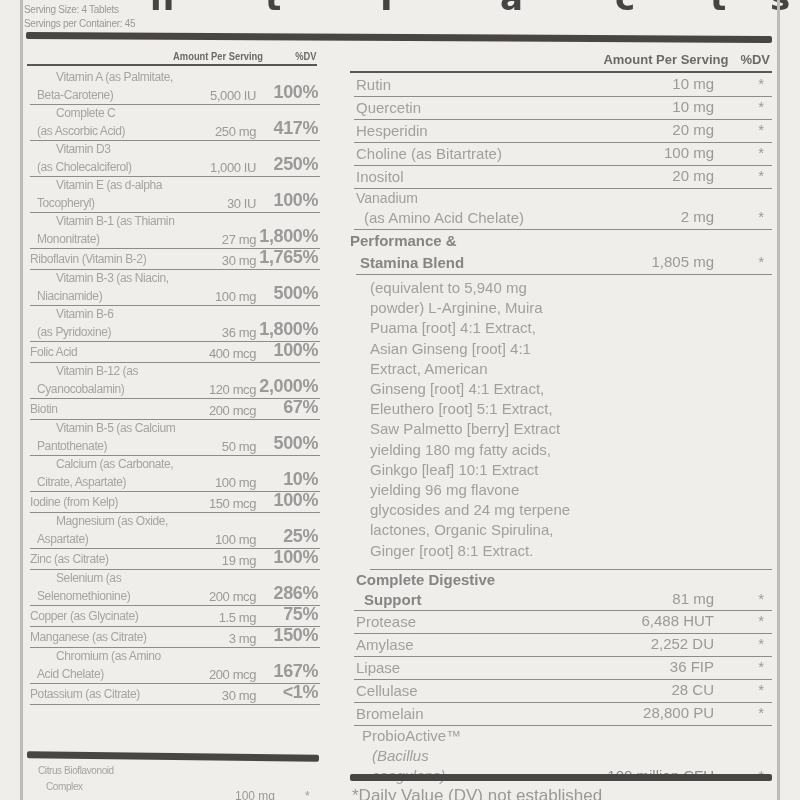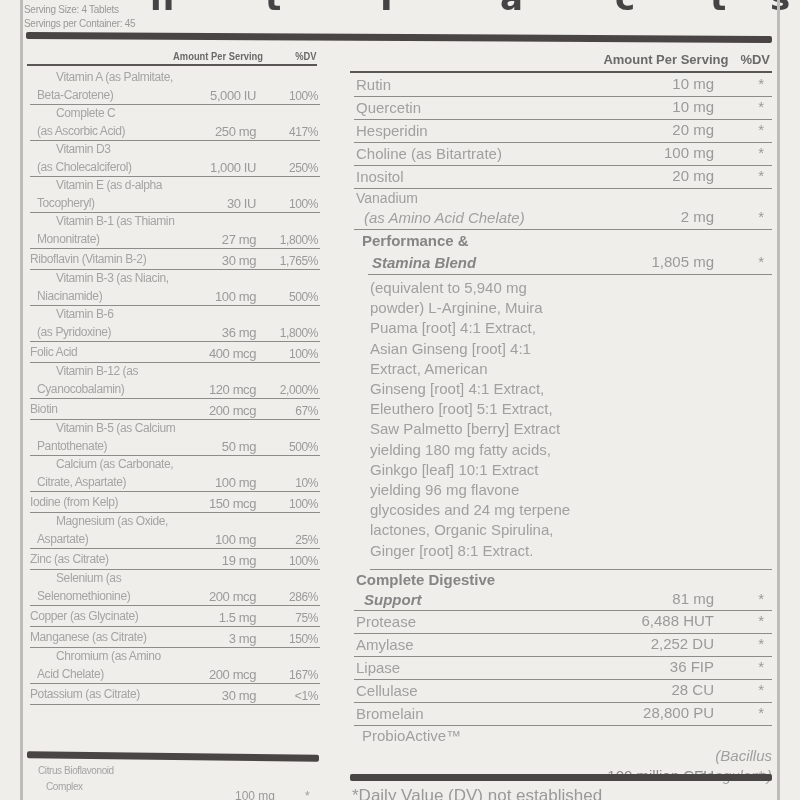--- a/index.html
+++ b/index.html
@@ -17,36 +17,36 @@
 
     
     .left-col { position: absolute; left: 30px; top: 50px; width: 290px; }
     .left-header { display: flex; justify-content: flex-end; font-size: 11px; font-weight: bold; color: #6a6a6a; height: 14px; padding-right: 4px; transform: scaleX(0.85); transform-origin: right; }
     .left-header .amt { margin-right: 38px; }
     .left-row { position: relative; border-bottom: 1.5px solid #8e8c88; font-size: 12px; color: #a4a4a4; letter-spacing: -0.4px; }
     .left-row .n1 { display: block; line-height: 17px; height: 17px; margin-left: 26px; }
     .left-row .n2 { display: block; line-height: 18px; padding-left: 7px; }
     .left-row .single { display: block; line-height: 20px; }
     .left-row .amount { position: absolute; right: 64px; bottom: 1px; font-size: 13px; color: #9a9a9a; }
-    .left-row .dv { position: absolute; right: 2px; bottom: 1px; font-size: 12px; color: #9a9a9a; }
+    .left-row .dv { position: absolute; right: 2px; bottom: 1px; font-size: 18px; color: #9a9a9a; font-weight: bold; }
 
     
     .right-col { position: absolute; left: 352px; top: 52px; width: 420px; }
     .right-header { display: flex; justify-content: flex-end; font-size: 13px; font-weight: bold; color: #6a6a6a; height: 18px; padding-right: 2px; }
     .right-header .amt { margin-right: 12px; }
     .r-row { position: relative; border-bottom: 1.5px solid #8e8c88; font-size: 15px; color: #a0a0a0; margin-left: 2px; }
     .r-row .name { display: block; line-height: 22px; padding-left: 2px; }
-    .r-row .name2 { display: block; line-height: 22px; padding-left: 10px; font-style: italic; }
+    .r-row .name2 { display: block; line-height: 22px; padding-left: 10px; }
     .r-row .amount { position: absolute; right: 58px; bottom: 1px; line-height: 22px; color: #9a9a9a; }
     .r-row .dv { position: absolute; right: 8px; bottom: 1px; line-height: 22px; color: #9a9a9a; }
     .r-row.bold .name, .r-row.bold .name2 { font-weight: bold; color: #858585; }
     .blend-text { margin-left: 18px; font-size: 15px; line-height: 20.2px; color: #a0a0a0; padding-top: 3px; padding-bottom: 8px; border-bottom: 1.5px solid #8e8c88; }
     .probio { margin-left: 10px; position: relative; font-size: 15px; color: #a0a0a0; }
     .probio .l1 { line-height: 20px; }
-    .probio .l2, .probio .l3 { line-height: 20px; padding-left: 10px; font-style: italic; text-align: right; }
+    .probio .l2, .probio .l3 { line-height: 20px; padding-left: 10px; font-style: italic; }
     .probio .amount { position: absolute; right: 58px; bottom: 0; line-height: 20px; color: #8a8a8a; }
     .probio .dv { position: absolute; right: 8px; bottom: 0; line-height: 20px; }
 
     .footnote { position: absolute; left: 352px; top: 786px; font-size: 17px; color: #999; white-space: nowrap; }
     .citrus { position: absolute; left: 38px; top: 763px; font-size: 10px; color: #a4a4a4; letter-spacing: -0.4px; }
     .citrus .n2 { padding-left: 8px; display: block; line-height: 16px; }
     .citrus .n1 { display: block; line-height: 16px; }
     .citrus-amt { position: absolute; left: 235px; top: 789px; font-size: 12px; color: #9a9a9a; }
     .citrus-dv { position: absolute; left: 305px; top: 789px; font-size: 12px; color: #9a9a9a; }
   </style>
@@ -243,21 +243,21 @@
       </div>
     </div>
 
   <div class="r-row">
     <span class="name" style="line-height:18px;font-size:14px">Vanadium</span>
     <span class="name2">(as Amino Acid Chelate)</span>
     <span class="amount">2 mg</span>
     <span class="dv">*</span>
   </div>
 
-  <div class="r-row bold" style="margin-left:16px;">
+  <div class="r-row bold" style="margin-left:4px;">
     <span class="name" style="margin-left:-8px">Performance &amp;</span>
     <span class="name2" style="padding-left:4px">Stamina Blend</span>
     <span class="amount">1,805 mg</span>
     <span class="dv">*</span>
   </div>
 
   <div class="blend-text" id="blend-desc">
       <div>(equivalent to 5,940 mg</div>
       <div>powder) L-Arginine, Muira</div>
       <div>Puama [root] 4:1 Extract,</div>

